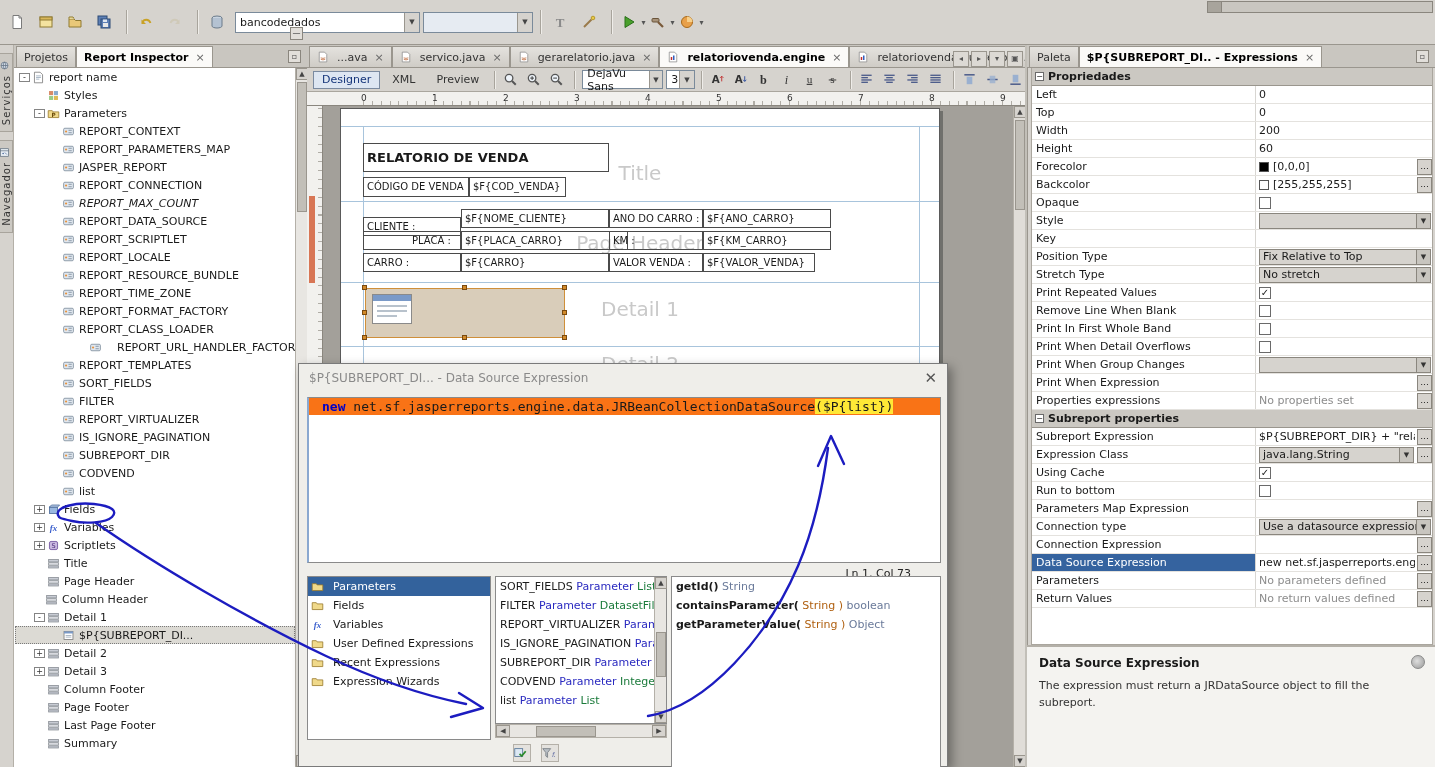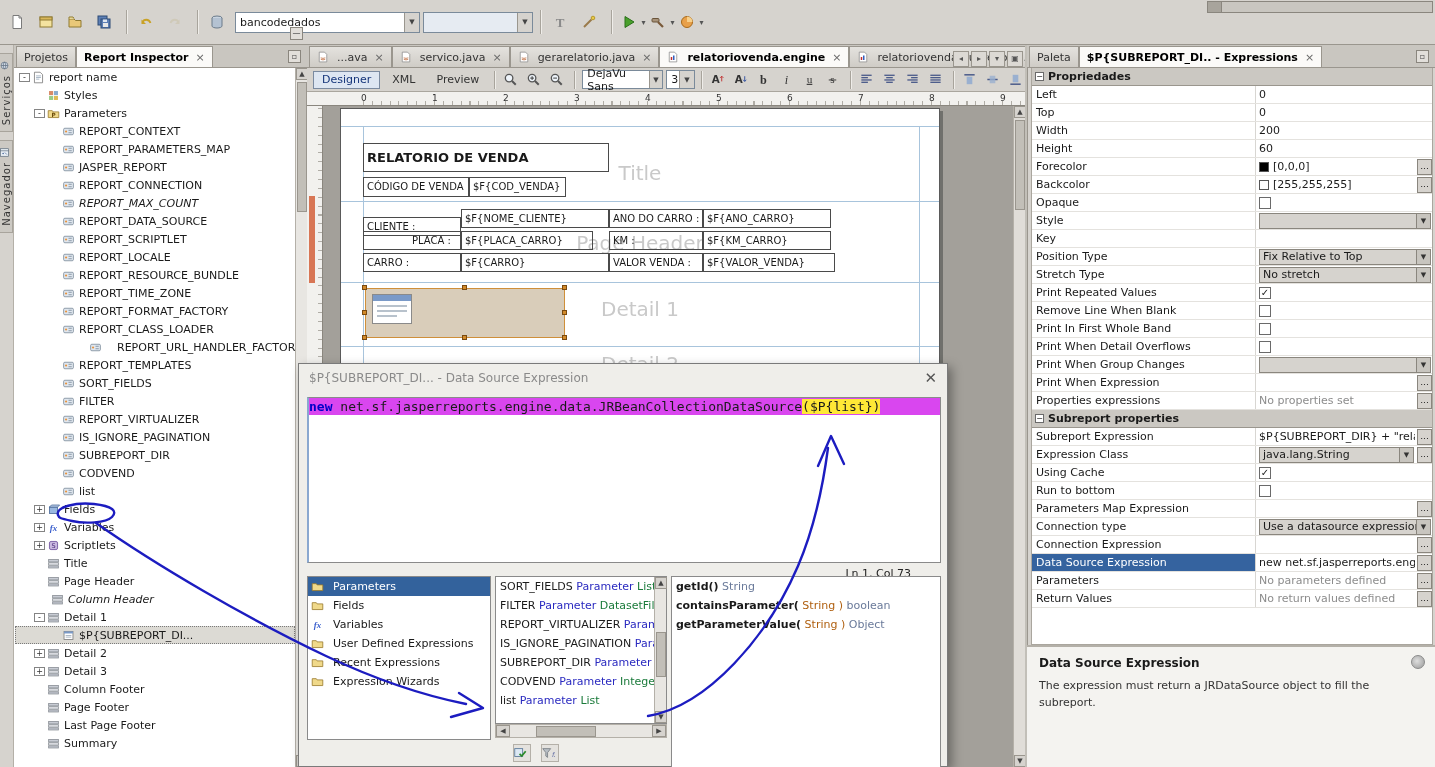--- a/index.html
+++ b/index.html
@@ -89,21 +89,21 @@
 .swatch{width:10px;height:10px;border:1px solid #555;margin-right:4px;flex:none}
 #prop-help{position:absolute;left:1027px;top:645px;width:408px;height:122px;background:#f4f3f0;border-top:2px solid #b4b0a8;padding:9px 12px}
 #prop-help h4{font-size:12px;margin-bottom:8px}
 #prop-help p{font-size:11px;color:#333;line-height:1.5;width:380px}
 .help-ball{position:absolute;right:10px;top:8px;width:14px;height:14px;border-radius:50%;background:radial-gradient(circle at 5px 5px,#dedede,#9a9a9a);border:1px solid #8a8a8a}
 
 #dlg{position:absolute;left:298px;top:363px;width:650px;height:404px;background:#efeeea;border:1px solid #7a7a7a;box-shadow:4px 4px 10px rgba(0,0,0,.35);z-index:50}
 #dlg-title{height:28px;display:flex;align-items:center;justify-content:space-between;padding:0 10px;color:#8a8a8a;font-size:12px}
 #dlg-close{color:#555;font-size:15px;cursor:pointer}
 #dlg-code{position:absolute;left:8px;top:33px;width:634px;height:166px;background:#fff;border:1px solid #8a8a8a;border-left:2px solid #8aa8d0;font-family:"DejaVu Sans Mono",monospace;font-size:13px;overflow:hidden}
-#dlg-code .cline{background:#d946ef;padding:1px 0;white-space:pre}
+#dlg-code .cline{background:#f97316;padding:1px 13px;white-space:pre}
 .kw{color:#0000c8;font-weight:bold}
 .hl{background:#ffe836}
 #dlg-status{position:absolute;top:203px;right:36px;font-size:11px;color:#222}
 .dlist{position:absolute;background:#fff;border:1px solid #8a8a8a;overflow:hidden}
 #dlg-cats{left:8px;top:212px;width:184px;height:164px}
 #dlg-params{left:196px;top:212px;width:172px;height:148px}
 #dlg-methods{left:372px;top:212px;width:270px;height:192px}
 .crow{display:flex;align-items:center;gap:5px;height:19px;padding:0 3px;white-space:nowrap;cursor:pointer}
 .crow.sel{background:#33629c;color:#fff}
 .lrow{height:19px;line-height:19px;padding:0 4px;white-space:nowrap;overflow:hidden;cursor:pointer}
@@ -590,21 +590,21 @@
         <span class="texp none"></span>
         <span class="ticon">
           <svg width="13" height="13" viewBox="0 0 16 16" xmlns="http://www.w3.org/2000/svg">
             <rect x="2" y="3" width="12" height="3" fill="#c8ccd4" stroke="#8a8f96"></rect>
             <rect x="2" y="7" width="12" height="3" fill="#e0e2e6" stroke="#8a8f96"></rect>
             <rect x="2" y="11" width="12" height="2.5" fill="#c8ccd4" stroke="#8a8f96"></rect>
           </svg>
         </span>
         <span class="tlabel">Page Header</span>
       </div>
-      <div class="trow" style="padding-left: 23px; font-style: italic;">
+      <div class="trow" style="padding-left: 17px;">
         <span class="texp none"></span>
         <span class="ticon">
           <svg width="13" height="13" viewBox="0 0 16 16" xmlns="http://www.w3.org/2000/svg">
             <rect x="2" y="3" width="12" height="3" fill="#c8ccd4" stroke="#8a8f96"></rect>
             <rect x="2" y="7" width="12" height="3" fill="#e0e2e6" stroke="#8a8f96"></rect>
             <rect x="2" y="11" width="12" height="2.5" fill="#c8ccd4" stroke="#8a8f96"></rect>
           </svg>
         </span>
         <span class="tlabel">Column Header</span>
       </div>
@@ -954,27 +954,27 @@
       <div class="rel" id="el-title" style="left:22px;top:34px;width:246px;height:29px">RELATORIO DE VENDA</div>
       <div class="rel" style="left:22px;top:68px;width:106px;height:20px">CÓDIGO DE VENDA</div>
       <div class="rel" style="left:128px;top:68px;width:97px;height:20px">$F{COD_VENDA}</div>
 
       <div id="ph-rows">
           <div class="rel" style="left: 22px; top: 100px; width: 98px; height: 19px; margin-top: 8px;">CLIENTE :</div>
           <div class="rel" style="left: 120px; top: 100px; width: 148px; height: 19px;">$F{NOME_CLIENTE}</div>
           <div class="rel" style="left: 268px; top: 100px; width: 94px; height: 19px;">ANO DO CARRO :</div>
           <div class="rel" style="left: 362px; top: 100px; width: 128px; height: 19px;">$F{ANO_CARRO}</div>
           <div class="rel" style="left: 22px; top: 122px; width: 98px; height: 19px; padding-left: 48px;">PLACA :</div>
-          <div class="rel" style="left: 120px; top: 122px; width: 132px; height: 19px;">$F{PLACA_CARRO}</div>
+          <div class="rel" style="left: 120px; top: 122px; width: 167px; height: 19px;">$F{PLACA_CARRO}</div>
           <div class="rel" style="left: 268px; top: 122px; width: 94px; height: 19px;">KM :</div>
           <div class="rel" style="left: 362px; top: 122px; width: 128px; height: 19px;">$F{KM_CARRO}</div>
           <div class="rel" style="left: 22px; top: 144px; width: 98px; height: 19px;">CARRO :</div>
           <div class="rel" style="left: 120px; top: 144px; width: 148px; height: 19px;">$F{CARRO}</div>
           <div class="rel" style="left: 268px; top: 144px; width: 94px; height: 19px;">VALOR VENDA :</div>
-          <div class="rel" style="left: 362px; top: 144px; width: 132px; height: 19px;">$F{VALOR_VENDA}</div>
+          <div class="rel" style="left: 362px; top: 144px; width: 112px; height: 19px;">$F{VALOR_VENDA}</div>
         </div>
 
       <div id="subreport-el">
         <div class="sr-img">
           <div class="bar"></div>
           <div class="ln" style="top:10px"></div>
           <div class="ln" style="top:15px"></div>
           <div class="ln" style="top:20px;right:14px"></div>
         </div>
       </div>

